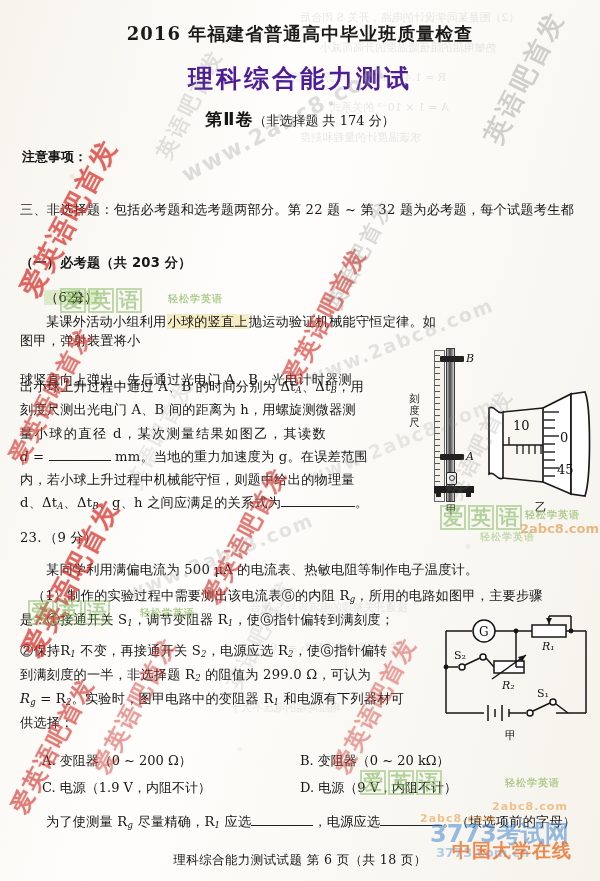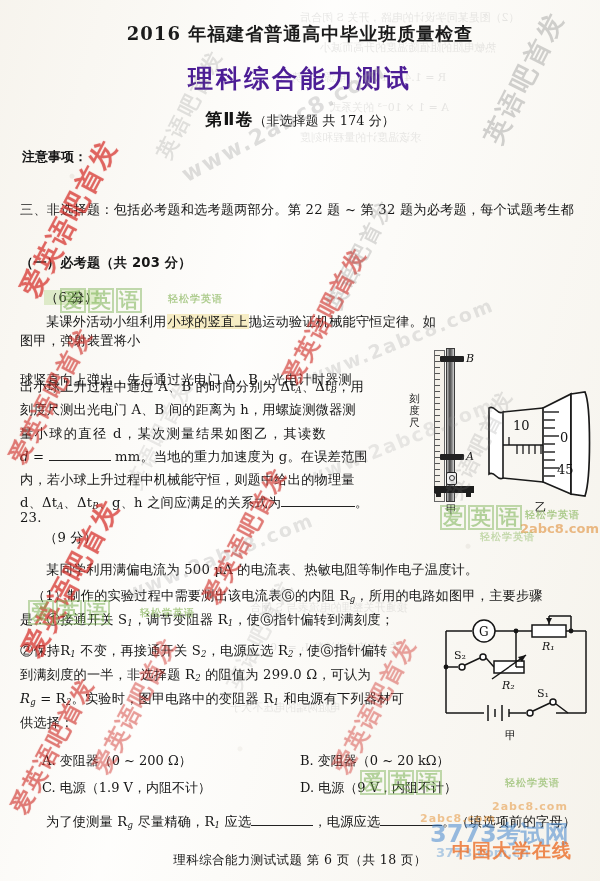--- a/index.html
+++ b/index.html
@@ -327,21 +327,21 @@
         <line x1="57" y1="86" x2="72" y2="86" stroke="#1a1a1a" stroke-width="1.4"></line>
         <line x1="57" y1="94" x2="68" y2="94" stroke="#1a1a1a" stroke-width="1.4"></line>
 
         <text x="26" y="48" font-family="DejaVu Serif, serif" font-size="13" fill="#121212">10</text>
         <text x="73" y="60" font-family="DejaVu Serif, serif" font-size="13" fill="#121212">0</text>
         <text x="70" y="92" font-family="DejaVu Serif, serif" font-size="13" fill="#121212">45</text>
       </svg>
     </div>
     <div class="yi-cap">乙</div>
 
-    <div class="para" style="left:20px;top:508px;">23.</div>
+    <div class="para" style="left:20px;top:528px;">23.</div>
     <div class="para" style="left:44px;top:528px;">（9 分）</div>
 
     <div class="para" style="left:20px;top:560px;width:560px;text-indent:26px;">某同学利用满偏电流为 500 μA 的电流表、热敏电阻等制作电子温度计。</div>
     <div class="para" style="left:20px;top:586px;width:560px;text-indent:12px;">
       <span>（1）制作的实验过程中需要测出该电流表Ⓖ的内阻 R</span><span class="sub">g</span><span>，所用的电路如图甲，主要步骤</span>
     </div>
     <div class="para" style="left:20px;top:610px;width:420px;">
       <span>是：①接通开关 S</span><span class="sub">1</span><span>，调节变阻器 R</span><span class="sub">1</span><span>，使Ⓖ指针偏转到满刻度；</span>
     </div>
     <div class="para" style="left:20px;top:641px;width:420px;">

